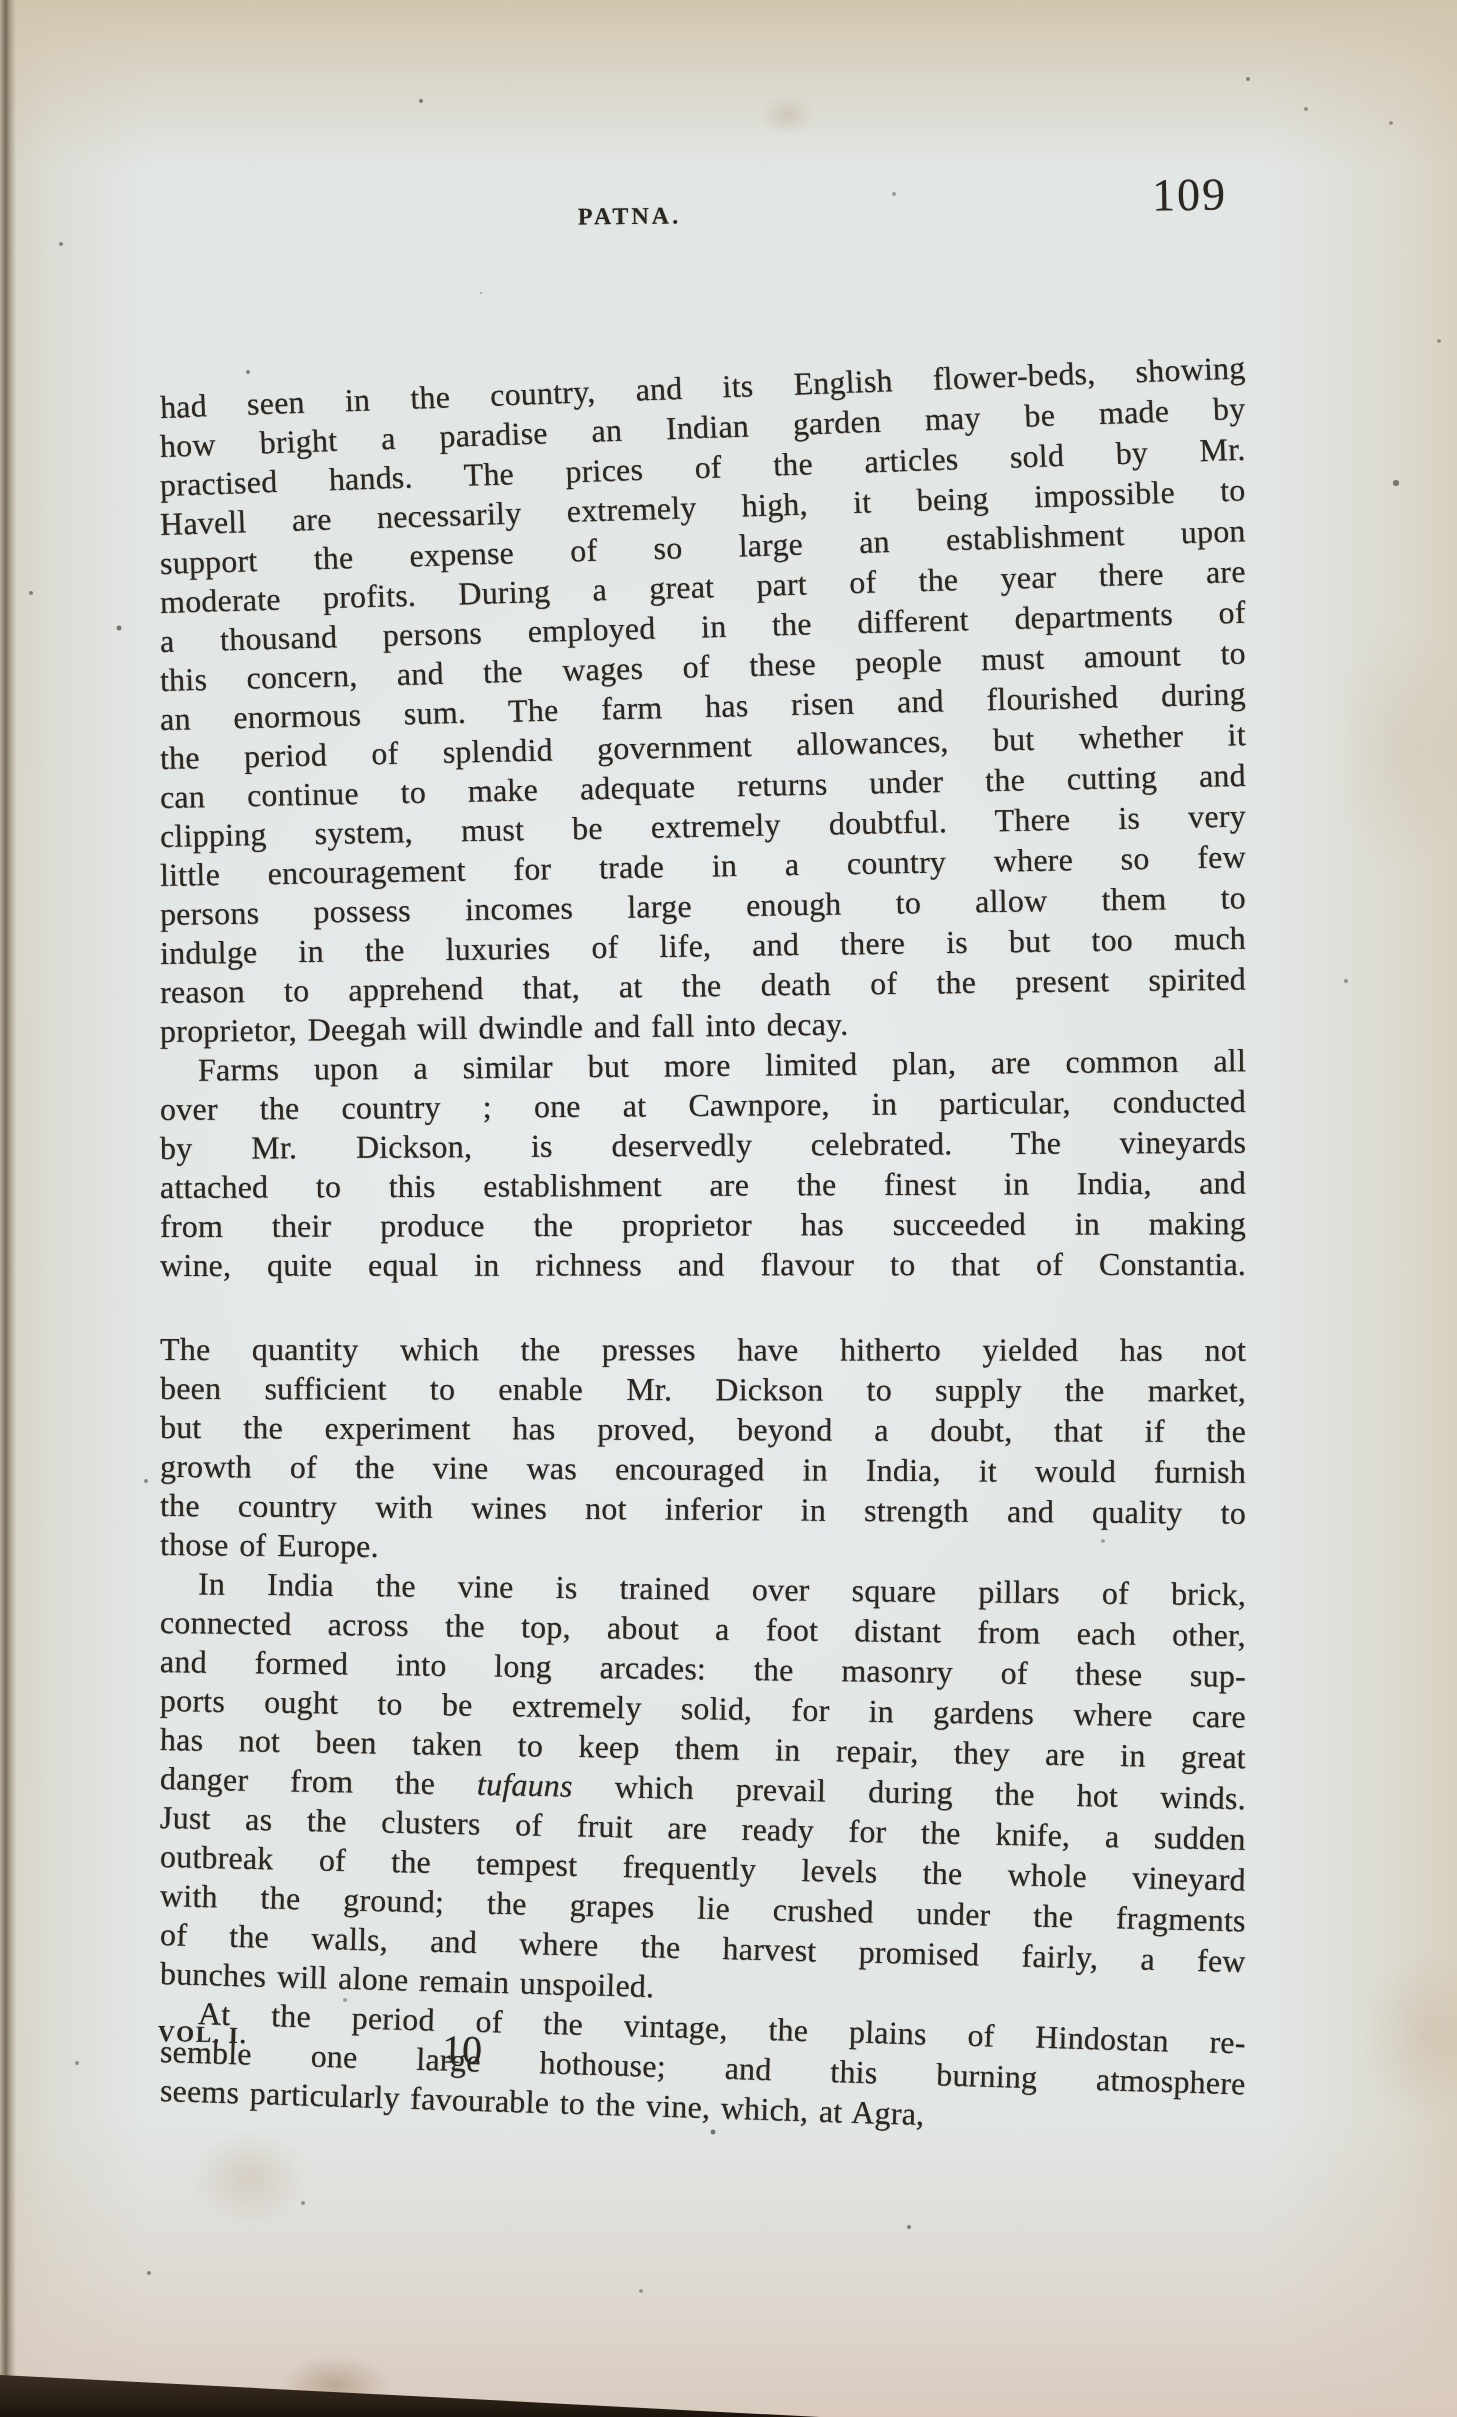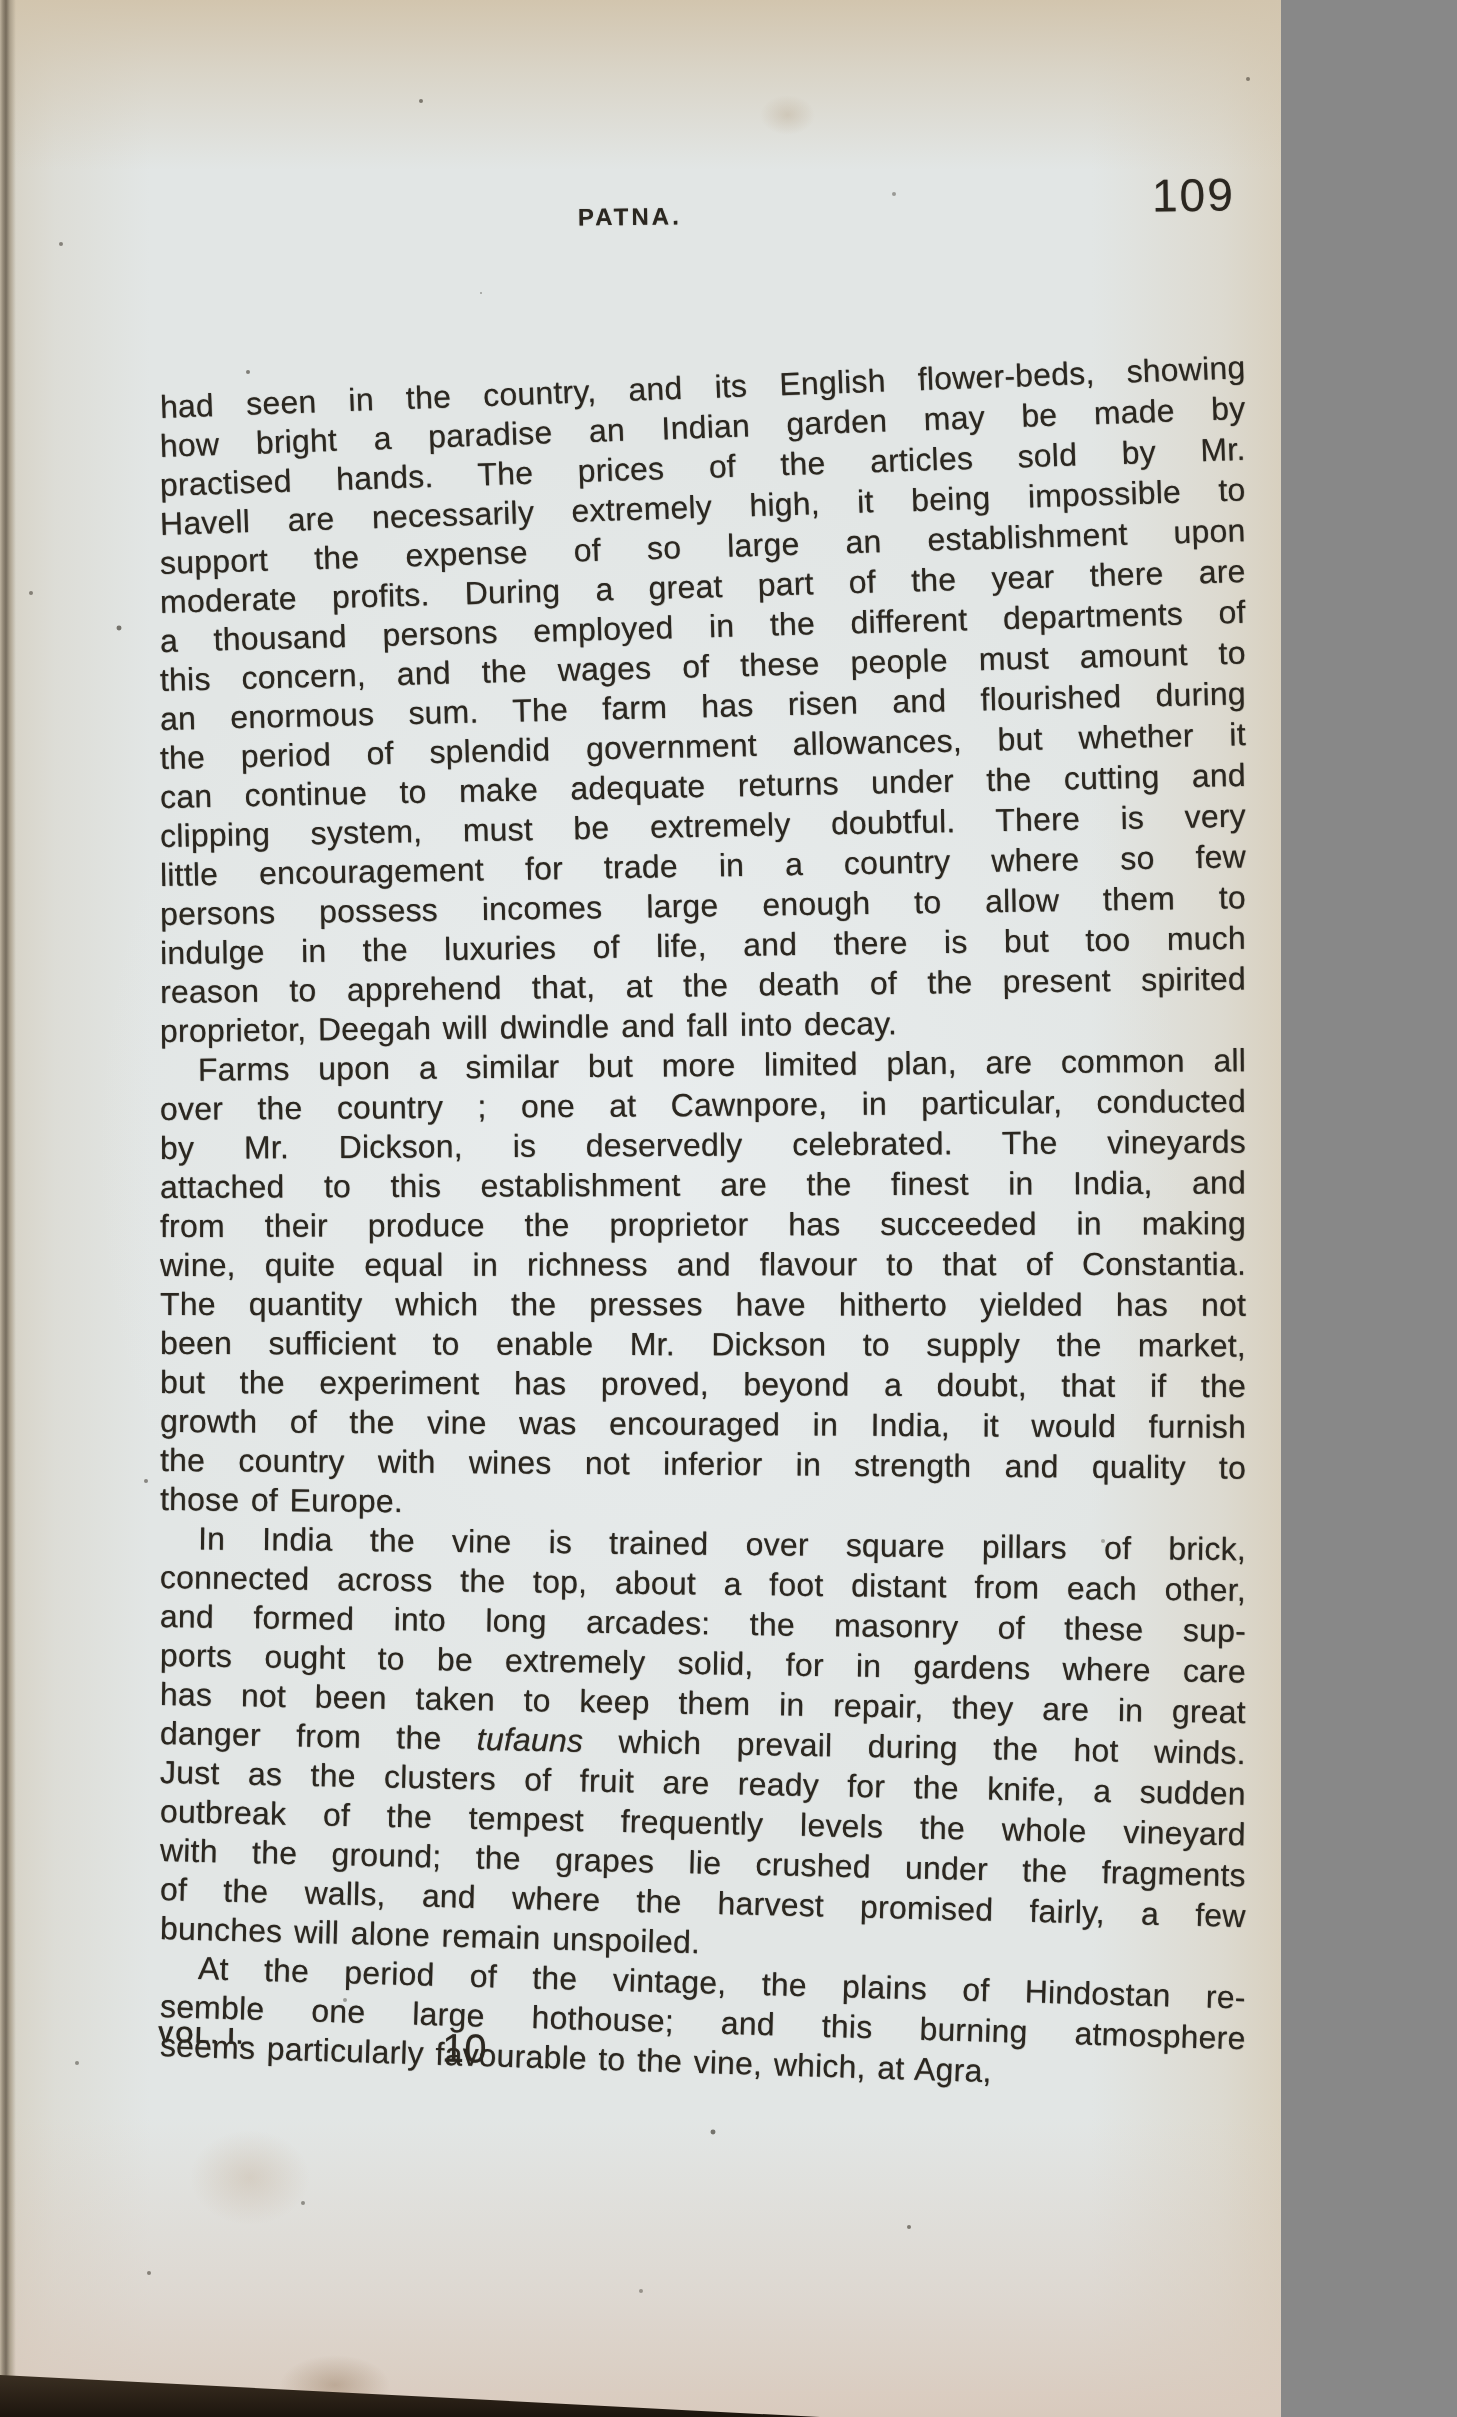--- a/index.html
+++ b/index.html
@@ -1,20 +1,20 @@
 <!DOCTYPE html>
 <html style="--ink: #2b2720; --paper: #e2e6e5; --desk: #1d150d;"><head>
 <meta charset="utf-8">
 <style>
   html,body{margin:0;padding:0;background:#888;}
   .page{
     position:relative;
-    width:1281px;height:2417px;
+    width:1457px;height:2417px;
     overflow:hidden;
-    font-family:Liberation Sans, sans-serif;
+    font-family:Liberation Serif, serif;
     background:
       radial-gradient(ellipse 760px 980px at 640px 1150px, rgba(233,237,238,.95), rgba(233,237,238,0) 72%),
       linear-gradient(180deg, #d2c5ae 0px, rgba(210,197,174,.55) 70px, rgba(210,197,174,0) 170px),
       linear-gradient(0deg, #d9cabd 0px, rgba(217,202,189,.5) 120px, rgba(217,202,189,0) 300px),
       linear-gradient(270deg, #d8d0bf 0px, rgba(216,208,191,.55) 60px, rgba(216,208,191,0) 190px),
       linear-gradient(90deg, #d6d1c4 0px, rgba(214,209,196,.45) 55px, rgba(214,209,196,0) 150px),
       #e2e6e5;
     color:var(--ink,#2b2720);
   }
   
@@ -115,21 +115,21 @@
       <div class="line" style="transform: rotate(-0.89deg);">persons possess incomes large enough to allow them to</div>
       <div class="line" style="transform: rotate(-0.8deg);">indulge in the luxuries of life, and there is but too much</div>
       <div class="line" style="transform: rotate(-0.71deg);">reason to apprehend that, at the death of the present spirited</div>
       <div class="line last" style="transform: rotate(-0.61deg);">proprietor, Deegah will dwindle and fall into decay.</div>
       <div class="line indent" style="transform: rotate(-0.52deg);">Farms upon a similar but more limited plan, are common all</div>
       <div class="line" style="transform: rotate(-0.43deg);">over the country ; one at Cawnpore, in particular, conducted</div>
       <div class="line" style="transform: rotate(-0.34deg);">by Mr. Dickson, is deservedly celebrated.  The vineyards</div>
       <div class="line" style="transform: rotate(-0.24deg);">attached to this establishment are the finest in India, and</div>
       <div class="line" style="transform: rotate(-0.15deg);">from their produce the proprietor has succeeded in making</div>
       <div class="line" style="transform: rotate(-0.06deg);">wine, quite equal in richness and flavour to that of Constantia.</div>
-      <div class="line" style="transform: rotate(0.04deg);">The quantity which the presses have hitherto yielded has not</div>
+      <div class="line" style="transform: rotate(0.04deg); margin-top: 45px;">The quantity which the presses have hitherto yielded has not</div>
       <div class="line" style="transform: rotate(0.13deg);">been sufficient to enable Mr. Dickson to supply the market,</div>
       <div class="line" style="transform: rotate(0.22deg);">but the experiment has proved, beyond a doubt, that if the</div>
       <div class="line" style="transform: rotate(0.31deg);">growth of the vine was encouraged in India, it would furnish</div>
       <div class="line" style="transform: rotate(0.41deg);">the country with wines not inferior in strength and quality to</div>
       <div class="line last" style="transform: rotate(0.5deg);">those of Europe.</div>
       <div class="line indent" style="transform: rotate(0.59deg);">In India the vine is trained over square pillars of brick,</div>
       <div class="line" style="transform: rotate(0.69deg);">connected across the top, about a foot distant from each other,</div>
       <div class="line" style="transform: rotate(0.78deg);">and formed into long arcades: the masonry of these sup-</div>
       <div class="line" style="transform: rotate(0.87deg);">ports ought to be extremely solid, for in gardens where care</div>
       <div class="line" style="transform: rotate(0.96deg);">has not been taken to keep them in repair, they are in great</div>

